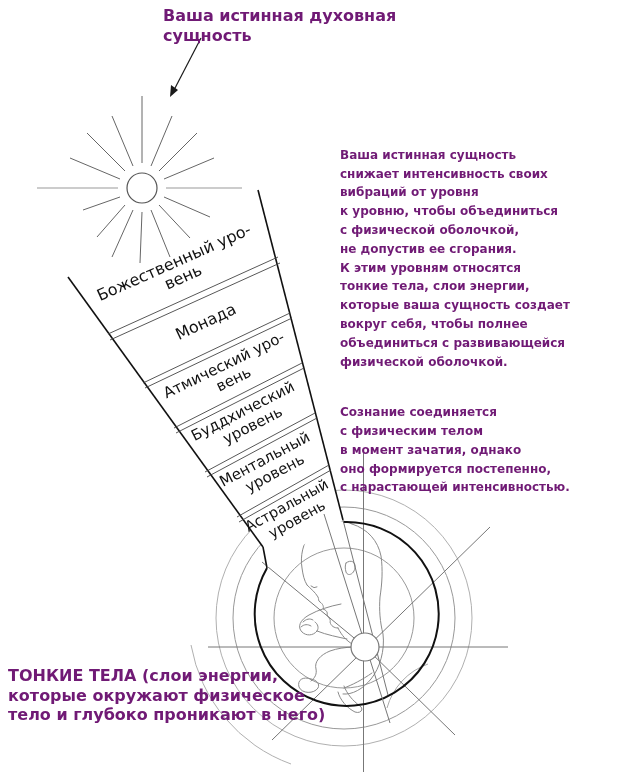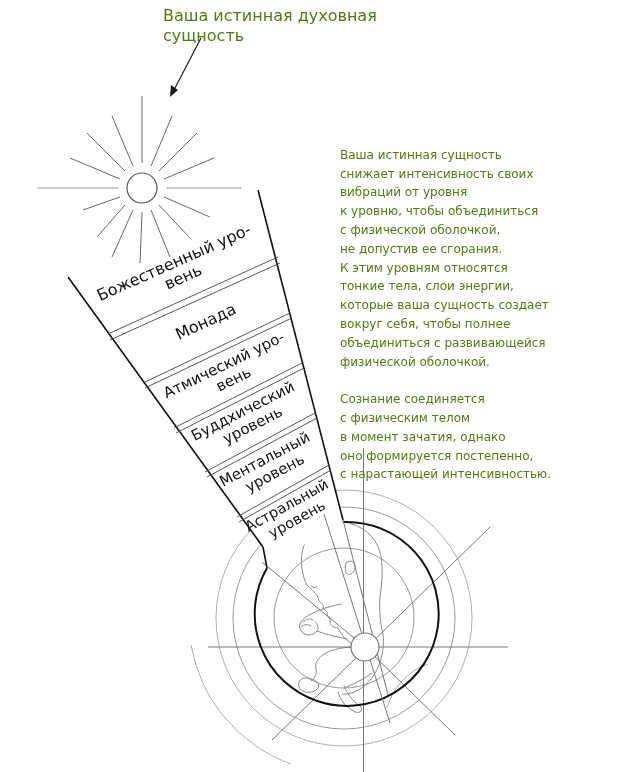--- a/index.html
+++ b/index.html
@@ -1,22 +1,22 @@
 <!DOCTYPE html>
 <html><head>
 <meta charset="utf-8">
 <style>
   html,body{margin:0;padding:0;background:#fff;}
   .canvas{position:relative;width:618px;height:772px;background:#fff;overflow:hidden;
           font-family:"DejaVu Sans","Liberation Sans",sans-serif;color:#1a1a1a;}
   .canvas svg{position:absolute;left:0;top:0;}
-  .txt{position:absolute;white-space:pre-line;color:#4d7c0f;}
+  .txt{position:absolute;white-space:pre-line;color:#701a75;font-weight:bold;}
   .cap-top{left:163px;top:6px;font-size:16px;line-height:20px;}
   .desc{left:340px;top:127px;width:272px;font-size:12px;line-height:18.8px;}
-  .desc .p2{}
+  .desc .p2{margin-top:13px;}
   .cap-bottom{left:8px;top:666px;font-size:16px;line-height:19.5px;}
   .band-label{font-size:15px;fill:#111;}
   .band-label.big{font-size:16px;}
   .band-label.small{font-size:14.5px;}
 </style>
 </head>
 <body>
 
 <div class="canvas">
 
@@ -150,14 +150,17 @@
 вокруг себя, чтобы полнее
 объединиться с развивающейся
 физической оболочкой.</div>
   <div class="p2">Сознание соединяется
 с физическим телом
 в момент зачатия, однако
 оно формируется постепенно,
 с нарастающей интенсивностью.</div>
 </div>
 
+<div class="txt cap-bottom">ТОНКИЕ ТЕЛА (слои энергии,
+которые окружают физическое
+тело и глубоко проникают в него)</div>
 
 </div>
 
 </body></html>

